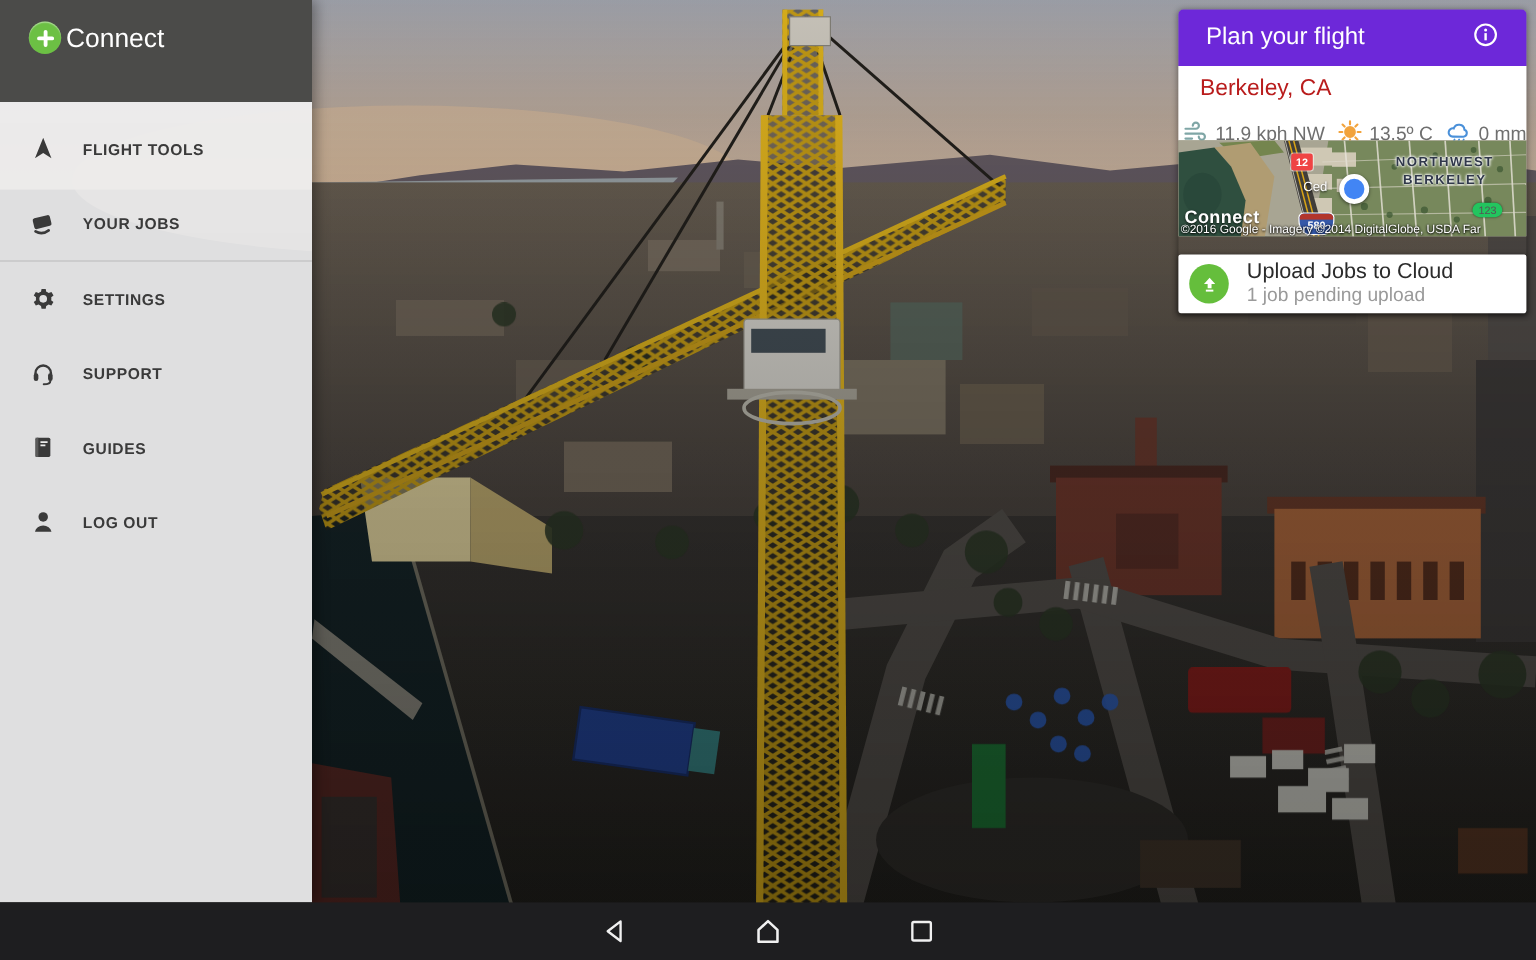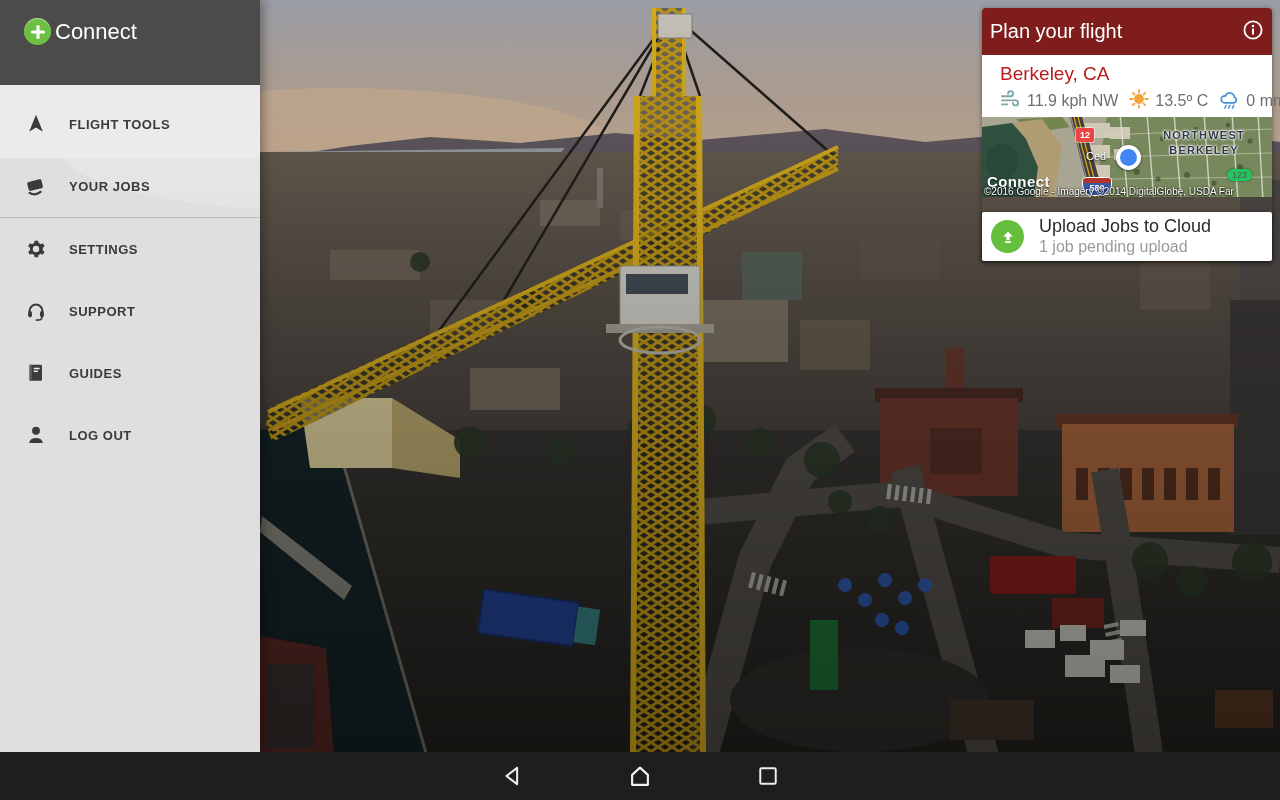--- a/index.html
+++ b/index.html
@@ -24,26 +24,26 @@
   .connect-circle{width:27px;height:27px;border-radius:50%;background:#6cc044;
     display:flex;align-items:center;justify-content:center;box-shadow:inset 0 1px 1px rgba(255,255,255,.45);}
   .connect-label{color:#fff;font-size:22px;}
   .menu{padding-top:8px;}
   .menu-item{height:62px;display:flex;align-items:center;padding-left:23px;cursor:pointer;}
   .mi-icon{width:26px;display:flex;justify-content:center;}
   .mi-label{margin-left:20px;font-size:13px;font-weight:bold;color:#3a3a3a;letter-spacing:.5px;}
   .menu-divider{height:1px;background:rgba(0,0,0,.14);}
   
   .plan-card{position:absolute;left:982px;top:8px;width:290px;box-shadow:0 1px 5px rgba(0,0,0,.45);border-radius:4px 4px 0 0;}
-  .pc-header{height:47px;background:#7f1d1d;border-radius:4px 4px 0 0;
-    display:flex;align-items:center;padding:0 8px;box-sizing:border-box;}
+  .pc-header{height:47px;background:#6d28d9;border-radius:4px 4px 0 0;
+    display:flex;align-items:center;padding:0 23px;box-sizing:border-box;}
   .pc-title{flex:1;color:#fff;font-size:20px;}
   .pc-weather{height:62px;background:#fff;box-sizing:border-box;padding:8px 0 0 18px;}
   .pc-location{font-size:19px;color:#b91c1c;}
-  .pc-wrow{display:flex;align-items:center;margin-top:3px;color:#6f6f6f;font-size:16px;}
+  .pc-wrow{display:flex;align-items:center;margin-top:14px;color:#6f6f6f;font-size:16px;justify-content:flex-end;}
   .pc-wrow .wtxt{margin:0 10px 0 5px;white-space:nowrap;}
   .pc-wrow .wtxt.last{margin-right:0;}
   
   .map{position:relative;height:80px;overflow:hidden;background:#9aa08a;cursor:pointer;}
   .map svg{position:absolute;inset:0;}
   .map-label-area{position:absolute;left:172px;top:11px;width:100px;text-align:center;
     font-size:11px;font-weight:bold;color:#30384a;letter-spacing:1.2px;line-height:1.35;
     text-shadow:0 0 2px #fff,0 0 2px #fff,0 0 3px #fff;}
   .map-label-street{position:absolute;left:104px;top:33px;font-size:11px;color:#fff;
     text-shadow:0 1px 2px rgba(0,0,0,.9);}

